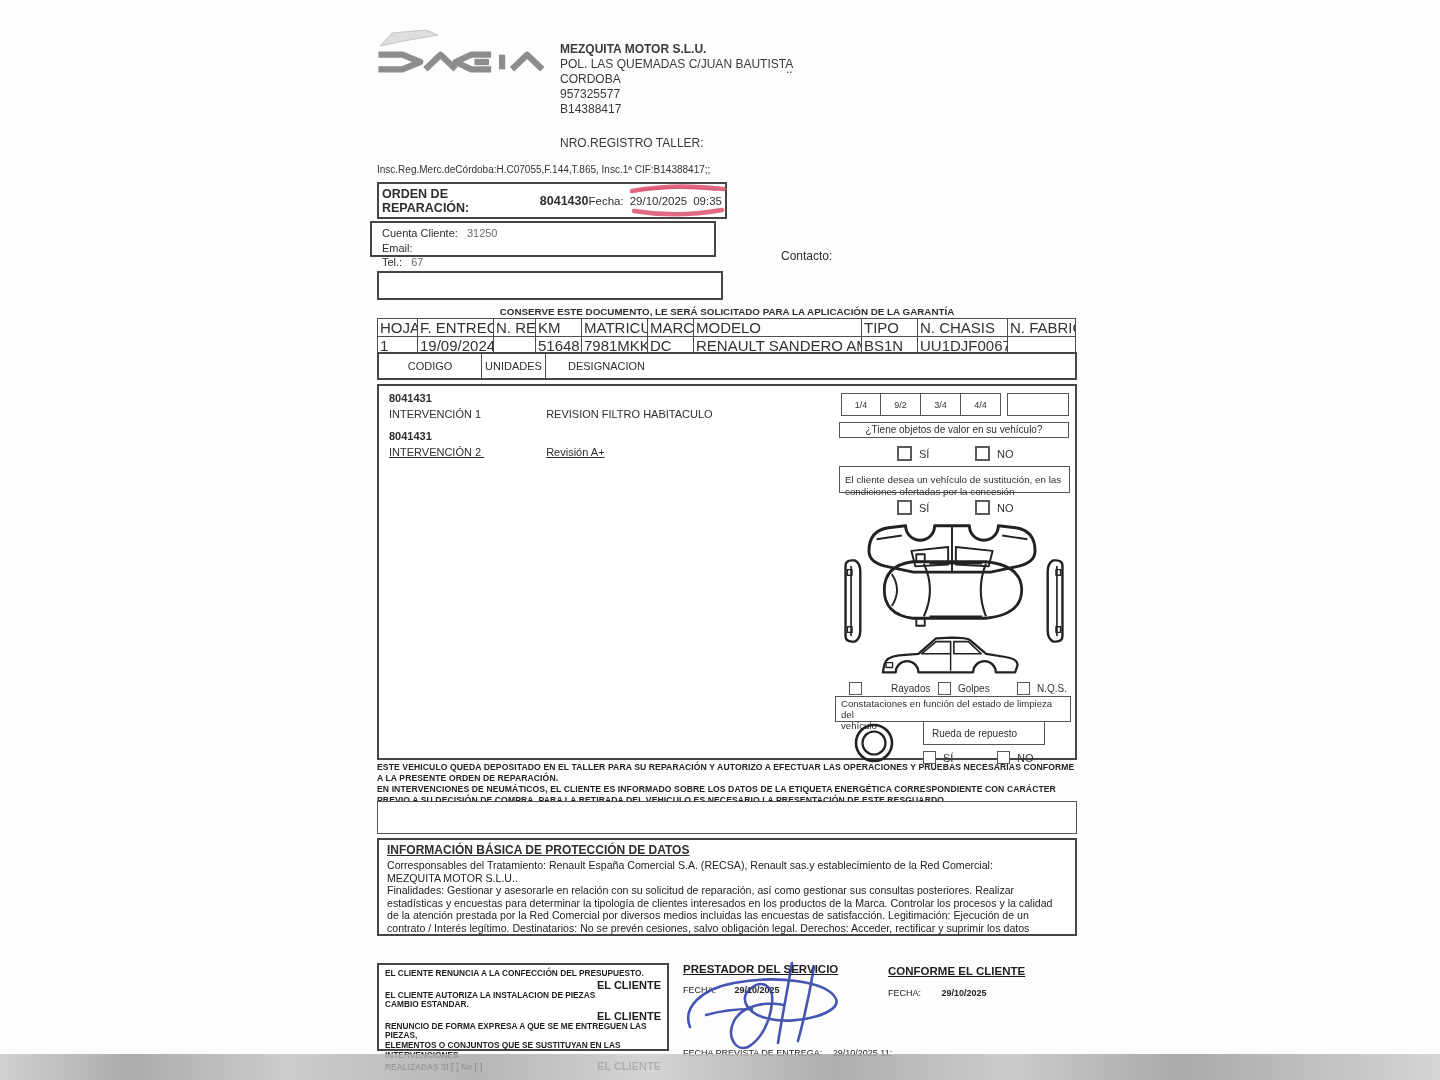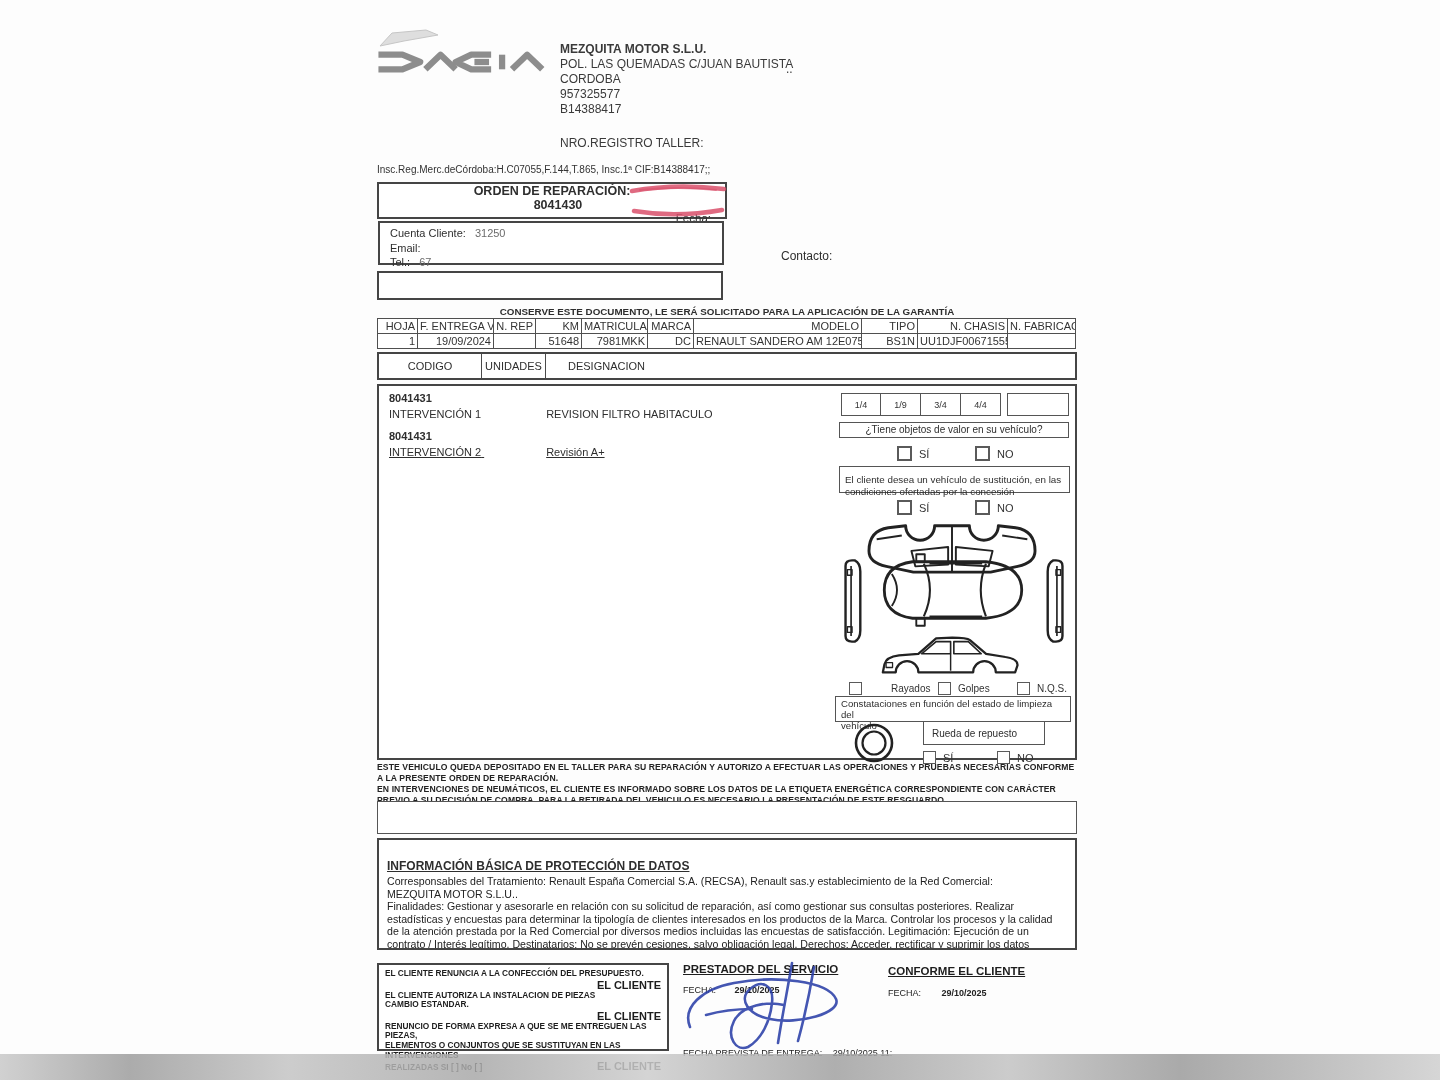--- a/index.html
+++ b/index.html
@@ -8,21 +8,21 @@
   .page { position:relative; width:1440px; height:1080px; background:#fdfdfd; overflow:hidden; }
   .abs { position:absolute; }
   .box { border:2px solid #454545; background:#fff; }
   .thinbox { border:1.5px solid #555; background:#fff; }
   .b { font-weight:bold; }
   .cb { display:inline-block; width:15px; height:15px; border:2px solid #5a5a5a; background:#fff; vertical-align:middle; }
   .cb-sm { width:13px; height:13px; border-width:1.5px; }
   .lbl { font-size:11px; color:#333; vertical-align:middle; margin-left:7px; }
   .company-line { font-size:12px; line-height:15px; color:#3a3a3a; }
   table.vt { border-collapse:collapse; table-layout:fixed; width:698px; background:#fff; }
-  table.vt th, table.vt td { border:1.2px solid #4f4f4f; font-size:11px; text-align:right; height:15px; padding:0 2px; overflow:hidden; white-space:nowrap; font-weight:normal; color:#333; }
+  table.vt th, table.vt td { border:1.2px solid #4f4f4f; font-size:15px; text-align:left; height:15px; padding:0 2px; overflow:hidden; white-space:nowrap; font-weight:normal; color:#333; }
   .smallprint { font-size:8.6px; font-weight:bold; line-height:11px; color:#222; letter-spacing:0.1px; }
   .privacy-text { font-size:10.6px; line-height:12.6px; color:#222; }
   .footer-line { font-size:8.3px; font-weight:bold; line-height:9.6px; color:#1d1d1d; }
   .elcliente { font-size:11px; font-weight:bold; text-align:right; color:#1d1d1d; }
   .sig-title { font-size:11.5px; font-weight:bold; text-decoration:underline; color:#1d1d1d; }
   .fecha-small { font-size:9px; color:#222; }
   svg { display:block; }
   .scanband { background:linear-gradient(90deg,#c9c9c9,#9d9d9d 9%,#c4c4c4 20%,#a9a9a9 33%,#cdcdcd 45%,#a1a1a1 58%,#c3c3c3 70%,#9b9b9b 82%,#bdbdbd 94%,#cfcfcf); opacity:0.85; }
   .fuelcell { width:40px; height:23px; border:1.5px solid #555; border-left:none; display:flex; align-items:center; justify-content:center; font-size:9px; color:#333; background:#fff; }
   .fuelcell:first-child { border-left:1.5px solid #555; }
@@ -56,36 +56,36 @@
     <div class="company-line">CORDOBA</div>
     <div class="company-line">957325577</div>
     <div class="company-line">B14388417</div>
   </div>
   <span class="abs company-line" style="left:786px; top:62px;">..</span>
 
   <div class="abs company-line" style="left:560px; top:136px;text-align:right;">NRO.REGISTRO TALLER:</div>
 
   <div class="abs" style="left:377px; top:164px; font-size:10px; color:#333;">Insc.Reg.Merc.deCórdoba:H.C07055,F.144,T.865, Insc.1ª CIF:B14388417;;</div>
 
-  <div class="abs box" style="left:377px; top:182px; width:350px; height:37px; display:flex; align-items:center; padding:0 14px;flex-direction:column;">
+  <div class="abs box" style="left:377px; top:182px; width:350px; height:37px; display:flex; align-items:center; padding:0 3px;">
     <span class="b" style="font-size:12.5px;">ORDEN DE REPARACIÓN:</span>
     <span class="b" style="font-size:12.5px; margin-left:12px;">8041430</span>
     <span style="font-size:11.5px; margin-left:auto;">Fecha:</span>
     <span style="font-size:11.5px; margin-left:6px;">29/10/2025</span>
     <span style="font-size:11.5px; margin-left:6px;">09:35</span>
   </div>
   <span class="abs" style="left:626px; top:182px; z-index:3; pointer-events:none;">
     <svg width="104" height="36" viewBox="0 0 104 36">
       <path d="M6,9 Q50,1 98,7" stroke="#d9506b" stroke-width="4.5" fill="none" stroke-linecap="round" opacity="0.85"></path>
       <path d="M14,8 Q52,4 90,8" stroke="#d9506b" stroke-width="2" fill="none" stroke-linecap="round" opacity="0.6"></path>
       <path d="M8,29 Q50,36 96,28" stroke="#d9506b" stroke-width="4.5" fill="none" stroke-linecap="round" opacity="0.85"></path>
     </svg>
   </span>
 
-  <div class="abs box" style="left:378px; top:221px; width:346px; height:44px; padding:3px 10px; font-size:11px; line-height:14.5px;">
+  <div class="abs box" style="left:370px; top:221px; width:346px; height:36px; padding:3px 10px; font-size:11px; line-height:14.5px;">
     <div><span>Cuenta Cliente:</span>
          <span style="color:#6b6b6b; margin-left:6px;">31250</span></div>
     <div><span>Email:</span>
          <span></span></div>
     <div><span>Tel.:</span>
          <span style="color:#6b6b6b; margin-left:6px;">67</span></div>
   </div>
   <span class="abs" style="left:781px; top:249px; font-size:12px;">Contacto:</span>
 
   <div class="abs box" style="left:377px; top:271px; width:346px; height:29px;"></div>
@@ -153,21 +153,21 @@
       <div style="margin-top:4px;text-decoration:underline;">
         <span>INTERVENCIÓN  2</span>
         <span style="margin-left:62px;">Revisión A+</span>
       </div>
     </div>
 
     <div class="abs" style="left:456px; top:0; width:238px; height:376px;">
 
       <div class="abs" style="left:6px; top:7px; display:flex;">
         <div class="fuelcell">1/4</div>
-        <div class="fuelcell">1/9</div>
+        <div class="fuelcell">9/2</div>
         <div class="fuelcell">3/4</div>
         <div class="fuelcell">4/4</div>
       </div>
       <div class="abs thinbox" style="left:172px; top:7px; width:62px; height:23px;"></div>
 
       <div class="abs thinbox" style="left:4px; top:36px; width:230px; height:16px; font-size:10px; text-align:center; line-height:13px;">¿Tiene objetos de valor en su vehículo?</div>
       <div class="abs" style="left:62px; top:58px;">
         <span class="cb"></span><span class="lbl">SÍ</span>
       </div>
       <div class="abs" style="left:140px; top:58px;">
@@ -274,21 +274,21 @@
     </div>
   </div>
 
   <div class="abs smallprint" style="left:377px; top:762px; width:702px;">
     <span>ESTE VEHICULO QUEDA DEPOSITADO EN EL TALLER PARA SU REPARACIÓN Y AUTORIZO A EFECTUAR LAS OPERACIONES Y PRUEBAS NECESARIAS CONFORME A LA PRESENTE ORDEN DE REPARACIÓN.</span><br>
     <span>EN INTERVENCIONES DE NEUMÁTICOS, EL CLIENTE ES INFORMADO SOBRE LOS DATOS DE LA ETIQUETA ENERGÉTICA CORRESPONDIENTE CON CARÁCTER PREVIO A SU DECISIÓN DE </span><span style="text-decoration:underline;">COMPRA. PARA LA RETIRADA DEL VEHICULO ES NECESARIO LA PRESENTACIÓN DE ESTE RESGUARDO.</span>
   </div>
 
   <div class="abs thinbox" style="left:377px; top:801px; width:700px; height:33px;"></div>
 
-  <div class="abs box" style="left:377px; top:838px; width:700px; height:112px; padding:19px 8px; overflow:hidden;">
+  <div class="abs box" style="left:377px; top:838px; width:700px; height:98px; padding:3px 8px; overflow:hidden;">
     <div class="b" style="font-size:12px; text-decoration:underline;">INFORMACIÓN BÁSICA DE PROTECCIÓN DE DATOS</div>
     <div class="privacy-text" style="margin-top:2px;">
       <span>Corresponsables del Tratamiento: Renault España Comercial S.A. (RECSA), Renault sas.y establecimiento de la Red Comercial:</span><br>
       <span>MEZQUITA MOTOR S.L.U..</span><br>
       <span>Finalidades: Gestionar y asesorarle en relación con su solicitud de reparación, así como gestionar sus consultas posteriores. Realizar estadísticas y encuestas para determinar la tipología de clientes interesados en los productos de la Marca. Controlar los procesos y la calidad de la atención prestada por la Red Comercial por diversos medios incluidas las encuestas de satisfacción. Legitimación: Ejecución de un contrato / Interés legítimo. Destinatarios: No se prevén cesiones, salvo obligación legal. Derechos: Acceder, rectificar y suprimir los datos personales, así como otros derechos, como se explica en el apartado siguiente de Información Adicional. Información adicional Puede consultar la información adicional y detallada sobre protección de datos personales en www.renault.es o en el propio establecimiento de la Red Comercial de la Marca.</span>
     </div>
   </div>
 
   <div class="abs box" style="left:377px; top:963px; width:292px; height:88px; padding:4px 6px;">
     <div class="footer-line">EL CLIENTE RENUNCIA A LA CONFECCIÓN DEL PRESUPUESTO.</div>

